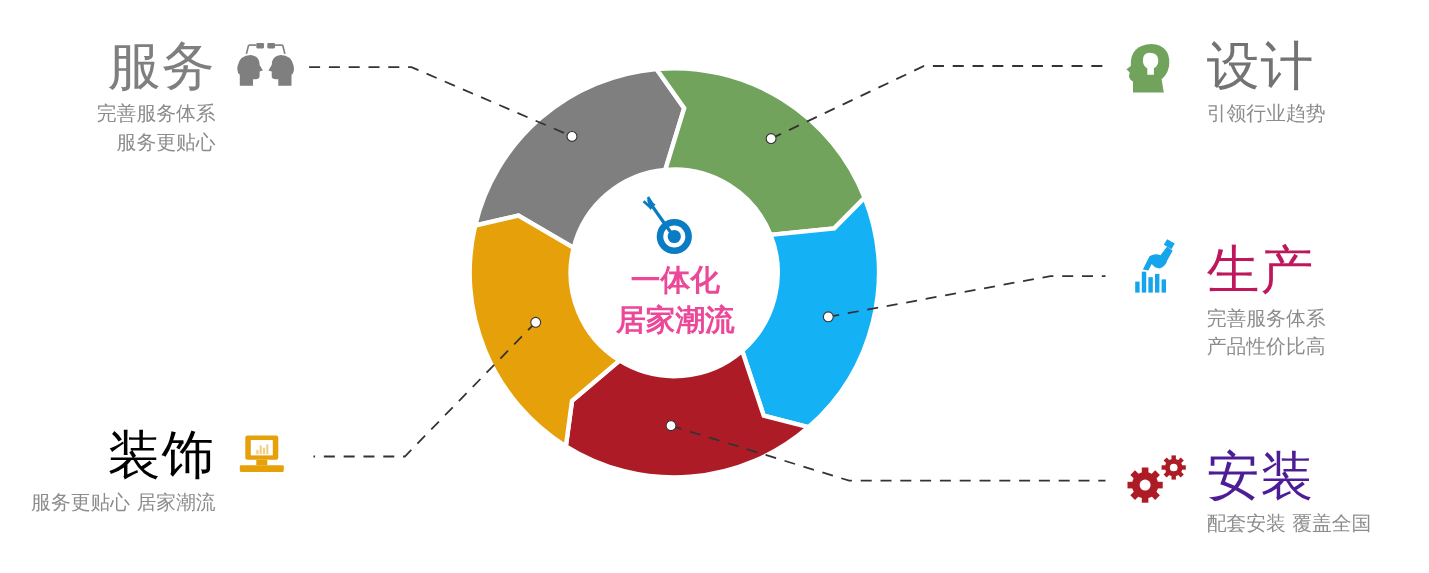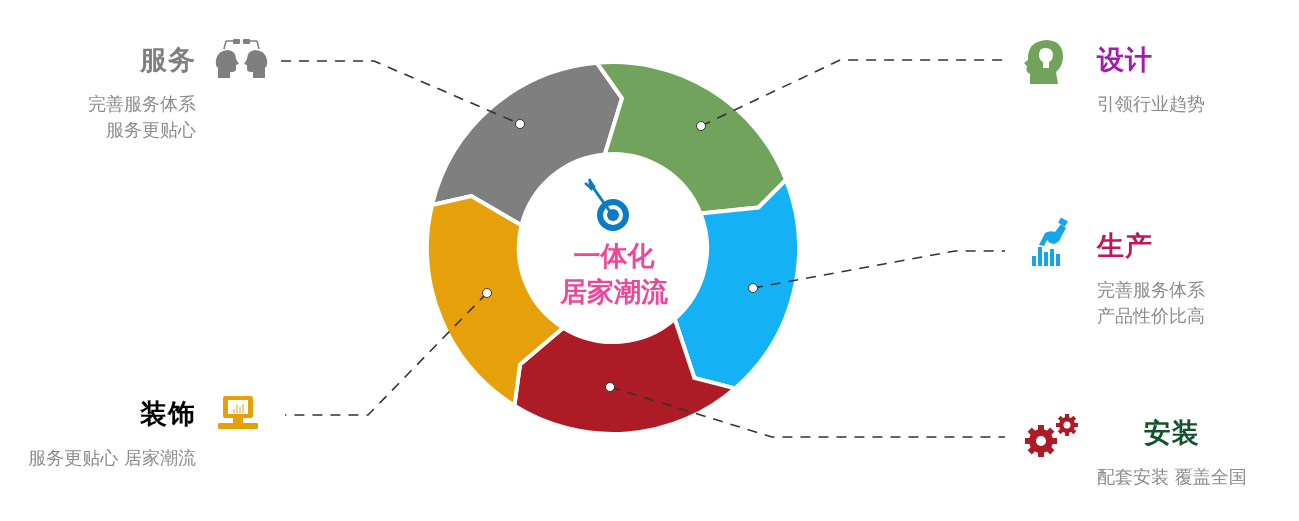--- a/index.html
+++ b/index.html
@@ -1,21 +1,21 @@
 <!DOCTYPE html>
 <html><head>
 <meta charset="utf-8">
 <style>
   html, body { margin:0; padding:0; background:#ffffff; }
   body { width:1299px; height:521px; position:relative; overflow:hidden;
          font-family:"DejaVu Sans","Liberation Sans",sans-serif; }
   .stage { position:absolute; left:0; top:0; width:1299px; height:521px; }
   svg.ring { position:absolute; left:0; top:0; }
   .block { position:absolute; }
-  .title { font-weight:bold; font-size:27px; line-height:46px; letter-spacing:1px; white-space:nowrap; }
+  .title { font-weight:normal; font-size:48px; line-height:46px; letter-spacing:1px; white-space:nowrap; }
   .sub { font-size:18px; line-height:26px; color:#8c8c8c; white-space:nowrap; }
   .right-align { text-align:right; }
   .center-text { position:absolute; left:530px; top:238px; width:168px; text-align:center;
                  font-weight:bold; font-size:27px; line-height:36px; }
 </style>
 </head>
 <body>
 
 <div class="stage">
 
@@ -144,32 +144,32 @@
     <div>居家潮流</div>
   </div>
 
   <div class="block right-align" style="right:1103px; top:37px;">
     <div class="title" style="color:#7f7f7f;">服务</div>
     <div class="sub" style="margin-top:8px;">完善服务体系</div>
     <div class="sub">服务更贴心</div>
   </div>
 
   <div class="block" style="left:1097px; top:37px;">
-    <div class="title" style="color:#a21caf;">设计</div>
+    <div class="title" style="color:#737373;">设计</div>
     <div class="sub" style="margin-top:8px;">引领行业趋势</div>
   </div>
 
   <div class="block" style="left:1097px; top:223px;">
     <div class="title" style="color:#be185d;">生产</div>
     <div class="sub" style="margin-top:8px;">完善服务体系</div>
     <div class="sub">产品性价比高</div>
   </div>
 
   <div class="block" style="left:1097px; top:410px;">
-    <div class="title" style="color:#14532d;text-align:center;">安装</div>
+    <div class="title" style="color:#4c1d95;">安装</div>
     <div class="sub" style="margin-top:8px;text-align:right;">配套安装 覆盖全国</div>
   </div>
 
   <div class="block right-align" style="right:1103px; top:391px;">
     <div class="title" style="color:#000000;">装饰</div>
     <div class="sub" style="margin-top:8px;">服务更贴心 居家潮流</div>
   </div>
 
 </div>
 

